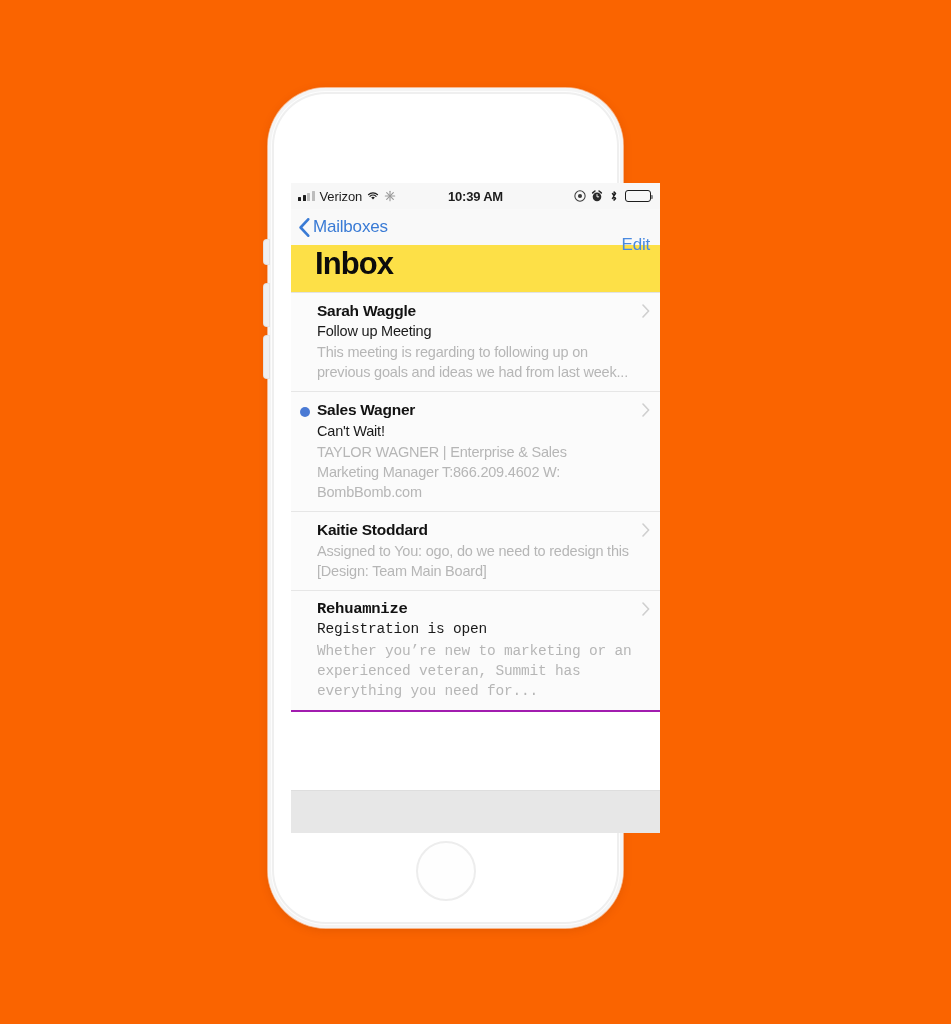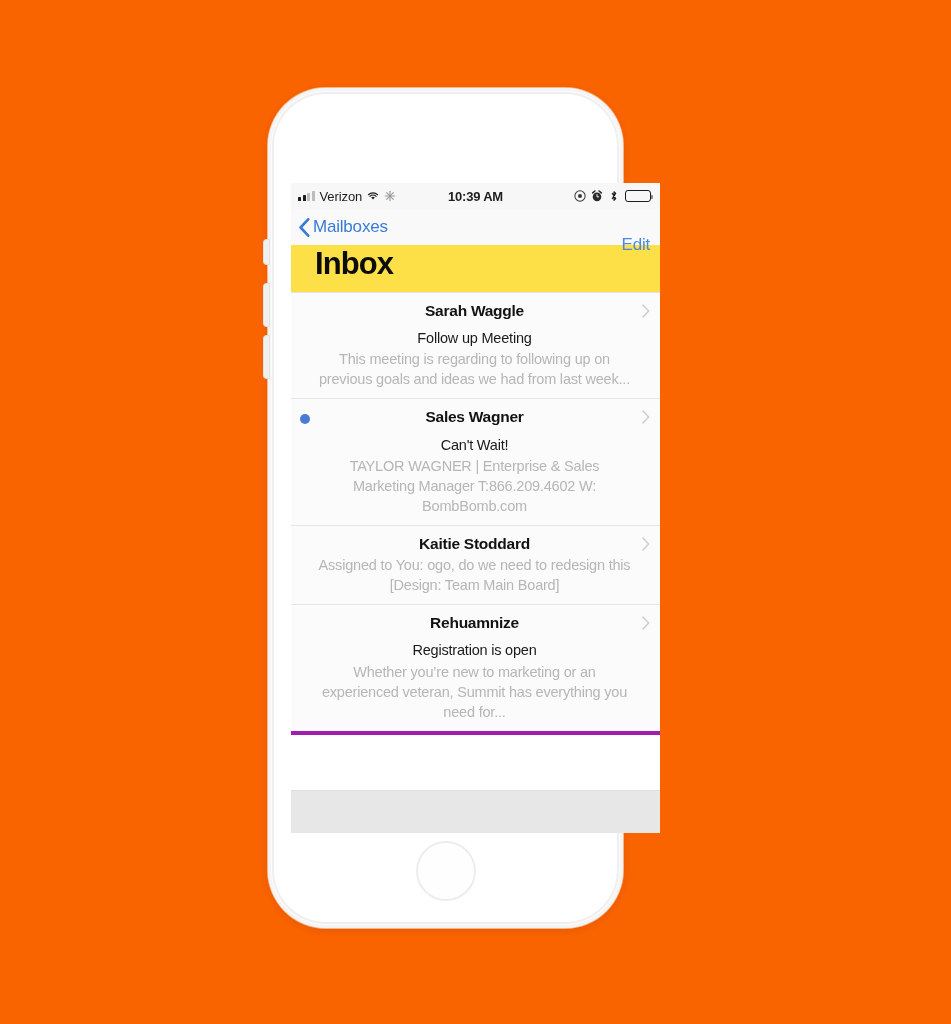--- a/index.html
+++ b/index.html
@@ -209,30 +209,29 @@
     font-size: 31px;
     font-weight: bold;
     letter-spacing: -0.9px;
     color: #0c0c0c;
     line-height: 1.12;
   }
 
   
   #mail-list {
     background: #fbfbfb;
-    text-align: center;
   }
   .mail-row {
     position: relative;
     padding: 8px 28px 9px 26px;
     border-bottom: 1px solid #e6e6e6;
     cursor: pointer;
     background: #fbfbfb;
   }
-  .mail-row:last-child { border-bottom: 4px solid #a21caf; }
+  .mail-row:last-child { border-bottom: 2px solid #a21caf; font-family: Liberation Mono, monospace; }
   .unread-dot {
     position: absolute;
     left: 9px;
     top: 15px;
     width: 10px;
     height: 10px;
     border-radius: 50%;
     background: #4a7ad4;
   }
   .mail-sender {
@@ -240,21 +239,21 @@
     font-weight: bold;
     color: #121212;
     letter-spacing: -0.25px;
     line-height: 1.3;
   }
   .mail-subject {
     font-size: 14.5px;
     color: #1a1a1a;
     letter-spacing: -0.2px;
     line-height: 1.35;
-    margin-top: 8px;
+    margin-top: 1px;
   }
   .mail-preview {
     font-size: 14.5px;
     color: #b6b6b6;
     letter-spacing: -0.2px;
     line-height: 1.38;
     margin-top: 1px;
   }
   .row-chevron {
     position: absolute;

